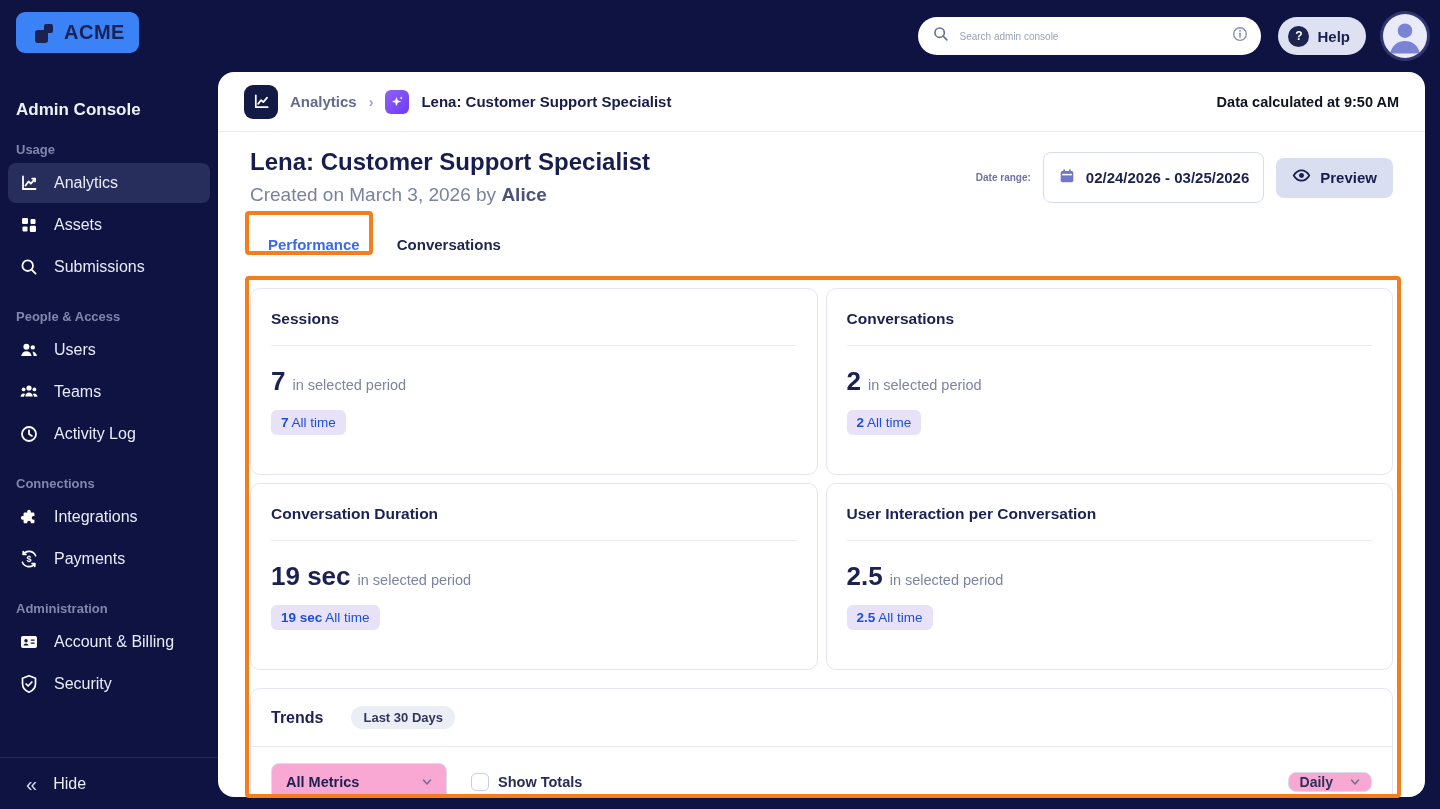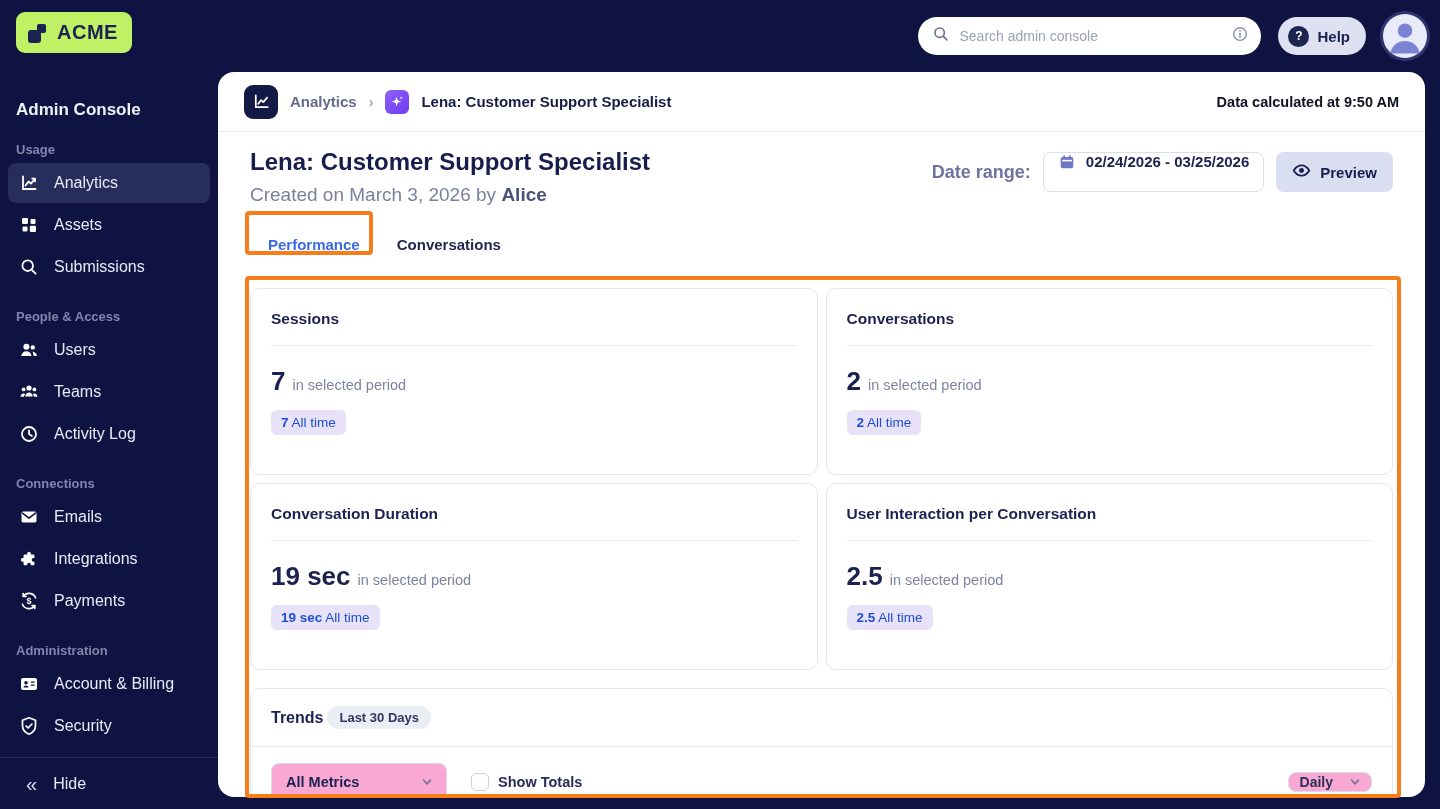--- a/index.html
+++ b/index.html
@@ -12,30 +12,30 @@
   }
   :root{
     --navy:#0E1342; --navy-ink:#1B2150; --ink:#171D4D;
     --muted:#7A80A0; --side-text:#E9EBF6; --side-label:#8187AB;
     --border:#E3E6F0; --divider:#E9EBF3; --lav:#DDE1F2; --badge:#E8E2F8;
     --blue:#3B6BE4; --chartblue:#4A9BE8; --orange:#F57D1A;
   }
 
   
   .topbar{ position:absolute; left:0; top:0; width:1440px; height:72px; }
-  .logo{ position:absolute; left:16px; top:12px; height:41px; background:#bef264; border-radius:9px;
-         display:flex; align-items:center; gap:7px; padding:0 14px 0 10px; }
+  .logo{ position:absolute; left:16px; top:12px; height:41px; background:#3b82f6; border-radius:9px;
+         display:flex; align-items:center; gap:7px; padding:0 14px 0 17px; }
   .logo-mark{ position:relative; width:24px; height:24px; }
   .logo-mark .sq1{ position:absolute; left:2px; top:9px; width:13px; height:13px; background:var(--navy-ink); border-radius:3px; }
   .logo-mark .sq2{ position:absolute; left:11px; top:3px; width:9px; height:9px; background:var(--navy-ink); border-radius:2px; }
   .logo-text{ font-size:20px; font-weight:800; color:var(--navy-ink); letter-spacing:.5px; }
 
   .top-right{ position:absolute; right:13px; top:0; height:72px; display:flex; align-items:center; gap:17px; }
   .searchbar{ width:343px; height:38px; background:#fff; border-radius:19px; display:flex; align-items:center; padding:0 12px 0 14px; gap:9px; }
-  .searchbar input{ flex:1; border:none; outline:none; font-size:14px; font-family:inherit; color:#2a3057; background:transparent; }
+  .searchbar input{ flex:1; border:none; outline:none; font-size:10px; font-family:inherit; color:#2a3057; background:transparent; }
   .searchbar input::placeholder{ color:#9AA2B8; }
   .help-btn{ height:38px; border-radius:19px; background:var(--lav); display:flex; align-items:center; gap:8px; padding:0 16px 0 10px; cursor:pointer; }
   .help-q{ width:21px; height:21px; border-radius:50%; background:#1D2450; color:#fff; font-size:12px; font-weight:700;
            display:flex; align-items:center; justify-content:center; }
   .help-label{ font-size:15px; font-weight:700; color:#1A2050; }
   .avatar{ width:44px; height:44px; border-radius:50%; background:#E9ECF8; overflow:hidden;
            box-shadow:0 0 0 3px rgba(110,118,200,.35); }
 
   
   .sidebar{ position:absolute; left:0; top:72px; width:218px; bottom:0; padding:28px 0 0 0; }
@@ -60,22 +60,22 @@
                   display:flex; align-items:center; justify-content:center; }
   .crumb-current{ font-size:15px; font-weight:700; color:#161C48; }
   .crumb-status{ margin-left:auto; font-size:14.5px; font-weight:700; color:#0F1220; }
 
   .page-body{ padding:16px 32px 0; }
   .header-row{ display:flex; justify-content:space-between; align-items:flex-start; }
   .page-title{ font-size:24px; font-weight:800; color:var(--ink); }
   .page-meta{ margin-top:8px; font-size:19px; color:var(--muted); }
   .page-meta b{ color:#4B5177; font-weight:700; }
   .header-controls{ display:flex; align-items:center; gap:12px; margin-top:4px; }
-  .dr-label{ font-size:18px; font-weight:700; color:#6D73A0; }
-  .date-input{ height:40px; border:1px solid #D8DCEC; border-radius:8px; background:#fff; display:flex; 
+  .dr-label{ font-size:10px; font-weight:700; color:#6D73A0; }
+  .date-input{ height:51px; border:1px solid #D8DCEC; border-radius:8px; background:#fff; display:flex; align-items:center;
                gap:10px; padding:0 14px; cursor:pointer; }
   .date-value{ font-size:15px; font-weight:700; color:var(--navy-ink); }
   .preview-btn{ height:40px; border-radius:8px; background:#D9DEF0; display:flex; align-items:center; gap:9px; padding:0 16px; cursor:pointer; }
   .preview-label{ font-size:15px; font-weight:700; color:var(--ink); }
 
   .tabs{ margin-top:18px; display:flex; gap:37px; padding-left:18px; height:40px; align-items:center; }
   .tab{ font-size:15px; font-weight:700; cursor:pointer; }
   .tab.active{ color:var(--blue); }
   .tab:not(.active){ color:#21274F; font-weight:600; }
 
@@ -85,21 +85,21 @@
   .card-title{ font-size:15.5px; font-weight:700; color:var(--navy-ink); padding-bottom:14px; border-bottom:1px solid var(--divider); line-height:1.55; }
   .card-valrow{ margin-top:20px; display:flex; align-items:baseline; gap:7px; }
   .card-value{ font-size:26px; font-weight:800; color:var(--navy-ink); }
   .card-period{ font-size:14.5px; color:#7D83A2; }
   .card-badge{ display:inline-block; margin-top:13px; background:var(--badge); border-radius:6px; padding:5px 10px;
                font-size:13.5px; color:#1d4ed8; }
   .card-badge b{ font-weight:700; }
 
   
   .trends{ margin-top:18px; border:1.5px solid var(--border); border-radius:10px; background:#fff; min-height:330px; }
-  .trends-head{ display:flex; align-items:center; gap:4px; padding:17px 20px; border-bottom:1px solid var(--divider);text-align:center; }
+  .trends-head{ display:flex; align-items:center; gap:28px; padding:17px 20px; border-bottom:1px solid var(--divider);text-align:center; }
   .trends-title{ font-size:16px; font-weight:700; color:var(--navy-ink); }
   .trends-badge{ background:#ECEEF6; border-radius:13px; padding:4px 12px; font-size:13px; font-weight:600; color:#30365E; }
   .trends-controls{ display:flex; align-items:center; padding:16px 20px 0; }
   .select{ border:1px solid #D7DBEA; border-radius:8px; background:#f9a8d4; display:flex; align-items:center; cursor:pointer; }
   .metric-select{ width:176px; height:38px; justify-content:space-between; padding:0 14px; margin-right:24px; }
   .select-label{ font-size:14.5px; font-weight:700; color:var(--navy-ink); }
   .checkbox-row{ display:flex; align-items:center; gap:9px; cursor:pointer; }
   .checkbox{ width:18px; height:18px; border:1.5px solid #C8CEE4; border-radius:5px; background:#fff; }
   .check-label{ font-size:14.5px; font-weight:600; color:#262B58; }
   .gran-select{ margin-left:auto; height:20px; gap:17px; padding:0 11px; }
@@ -223,29 +223,20 @@
           <circle cx="10" cy="10" r="7" fill="none" stroke="#fff" stroke-width="1.8"></circle>
           <path d="M10 6.3V10l2.9 1.9" fill="none" stroke="#fff" stroke-width="1.8" stroke-linecap="round" stroke-linejoin="round"></path>
         </svg>
     </span>
     <span class="nav-text">Activity Log</span>
   </div>
 
   <div class="nav-label">Connections</div>
   <div class="nav-item">
     <span class="nav-icon">
-      <svg width="20" height="20" viewBox="0 0 20 20">
-          <rect x="2.5" y="4.5" width="15" height="11" rx="1.8" fill="#fff"></rect>
-          <path d="M3.5 6.2l6.5 5 6.5-5" fill="none" stroke="#0E1342" stroke-width="1.6" stroke-linecap="round" stroke-linejoin="round"></path>
-        </svg>
-    </span>
-    <span class="nav-text">Emails</span>
-  </div>
-  <div class="nav-item">
-    <span class="nav-icon">
       <svg width="20" height="20" viewBox="0 0 22 22">
           <path d="M11 3a2 2 0 0 1 2 2v1h2.5c.8 0 1.5.7 1.5 1.5V10h-1a2 2 0 1 0 0 4h1v2.5c0 .8-.7 1.5-1.5 1.5H13v-1a2 2 0 1 0-4 0v1H6.5C5.7 18 5 17.3 5 16.5V14H4a2 2 0 1 1 0-4h1V7.5C5 6.7 5.7 6 6.5 6H9V5a2 2 0 0 1 2-2z" fill="#fff"></path>
         </svg>
     </span>
     <span class="nav-text">Integrations</span>
   </div>
   <div class="nav-item">
     <span class="nav-icon">
       <svg width="20" height="20" viewBox="0 0 20 20">
           <path d="M16.6 6.8A7.2 7.2 0 0 0 4.2 5.2" fill="none" stroke="#fff" stroke-width="1.6" stroke-linecap="round"></path>

